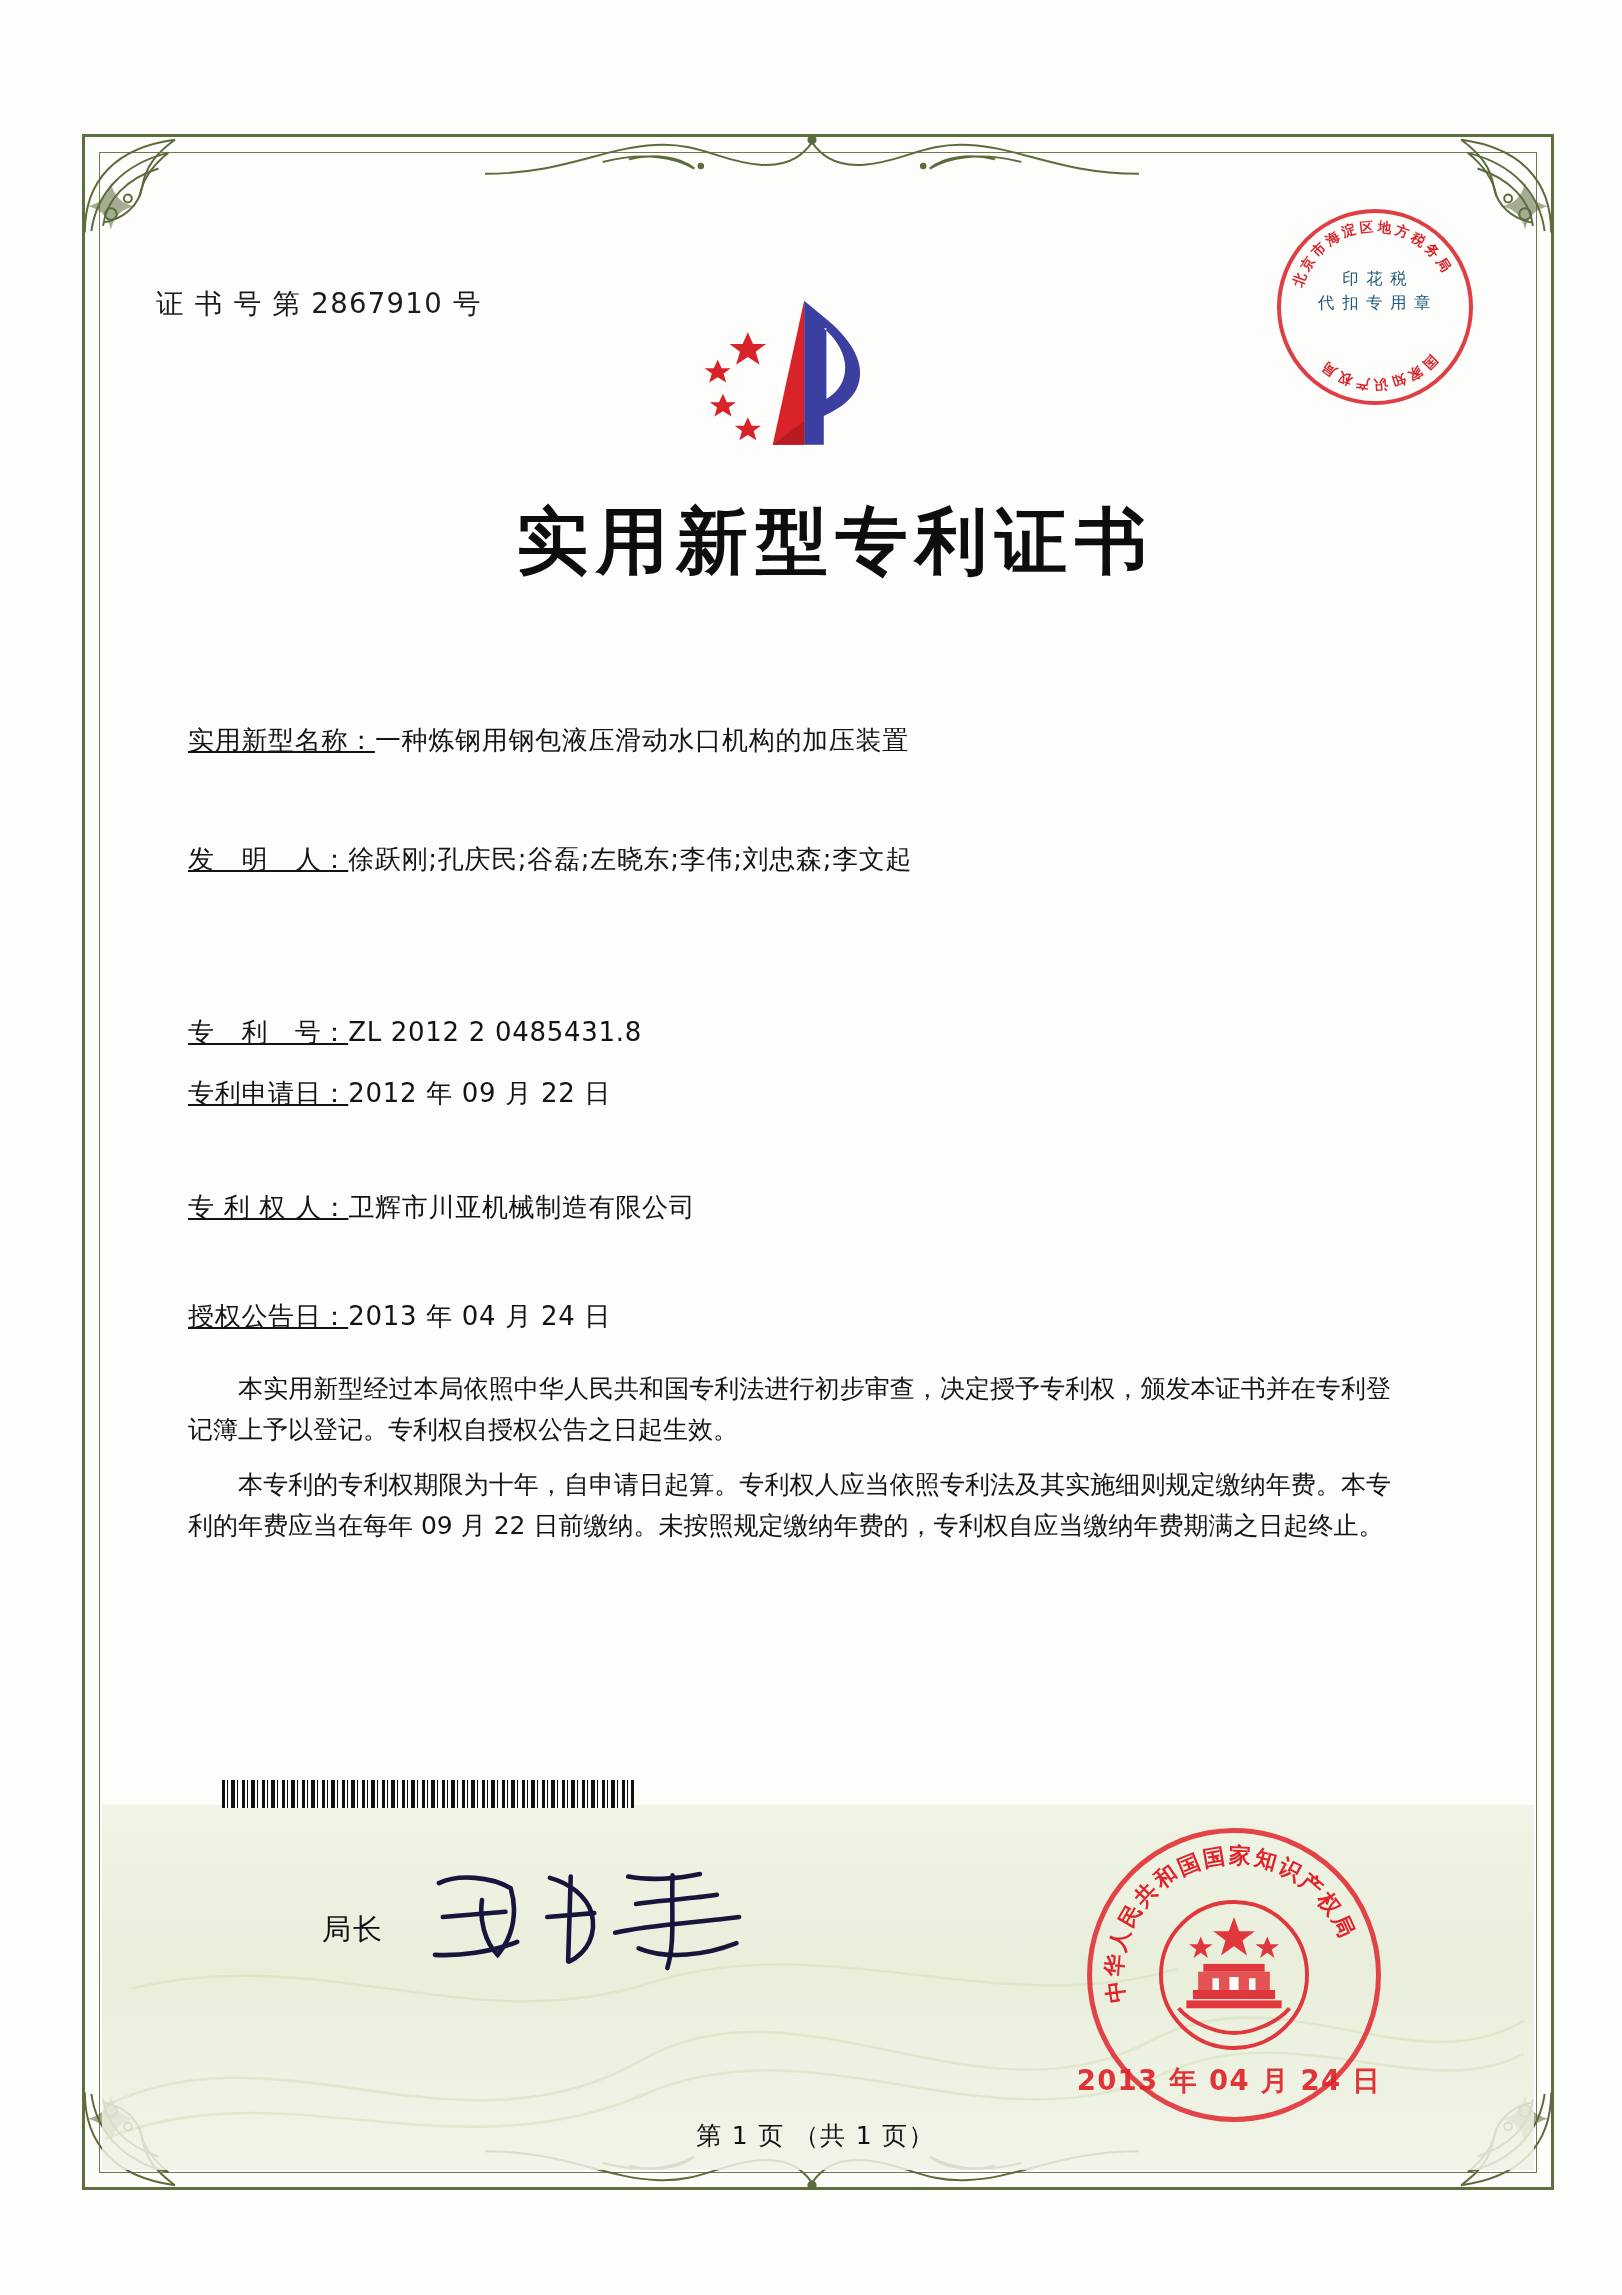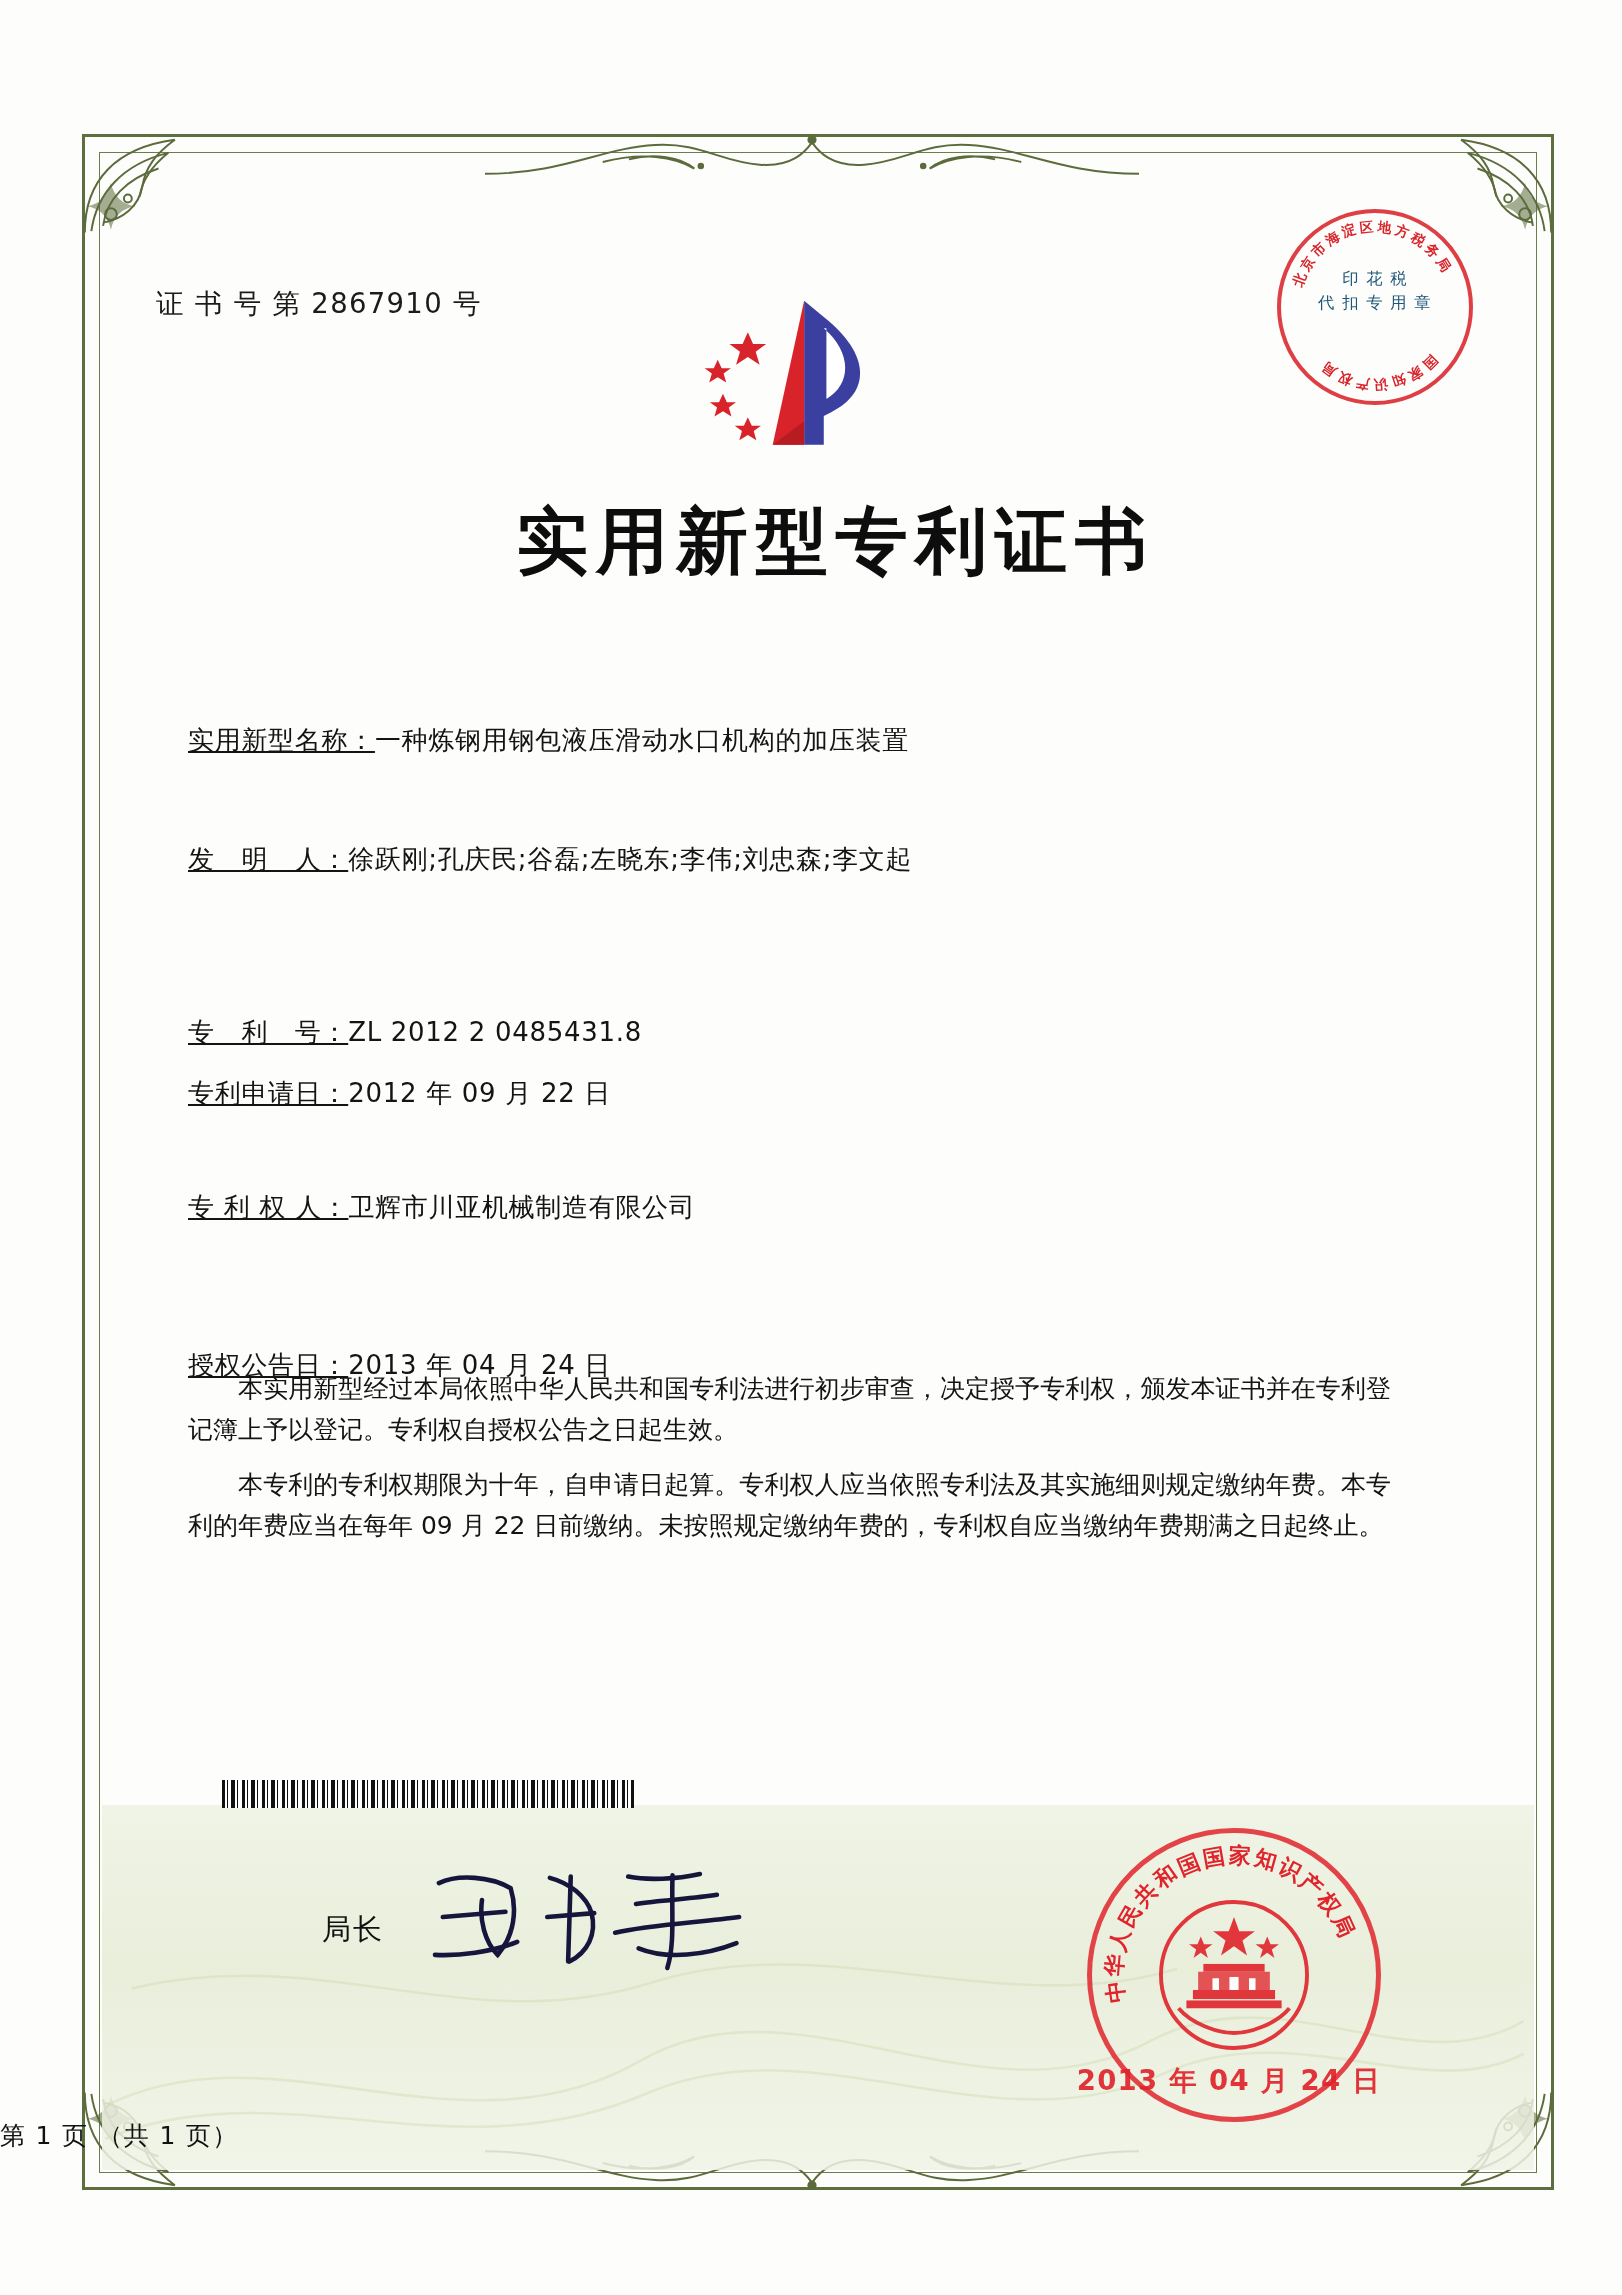--- a/index.html
+++ b/index.html
@@ -74,21 +74,21 @@
     font-family:"DejaVu Sans","Liberation Sans",sans-serif;
   }
   .field .lbl{letter-spacing:0.7px;text-decoration:underline;}
   .field .val{letter-spacing:0.7px;}
 
   .f1{top:723px;}
   .f2{top:842px;}
   .f3{top:1015px;}
   .f4{top:1076px;}
   .f5{top:1190px;}
-  .f6{top:1348px;}
+  .f6{top:1299px;}
 
   .para{
     position:absolute;left:188px;width:1203px;
     font-size:25px;line-height:1.62;color:#141414;
     text-align:justify;
     font-family:"DejaVu Sans","Liberation Sans",sans-serif;
   }
   .p1{top:1369px;}
   .p2{top:1465px;}
   .p3{top:1599px;}
@@ -168,22 +168,22 @@
     font-size:22px;color:#e0242b;font-weight:bold;
     transform-origin:0 0;
   }
   .seal-date{
     position:absolute;right:242px;bottom:196px;
     font-size:27.5px;color:#e0242b;letter-spacing:1.3px;
     font-weight:bold;opacity:.92;white-space:nowrap;
   }
 
   .footer{
-    position:absolute;left:0;right:0;bottom:143px;
-    text-align:left;font-size:25px;color:#111;letter-spacing:1.3px;
+    position:absolute;left:8px;right:0;bottom:143px;
+    text-align:center;font-size:25px;color:#111;letter-spacing:1.3px;
   }
 </style>
 </head>
 <body>
 
 <div class="page">
 
   <div class="border-outer"></div>
   <div class="border-inner"></div>
 

